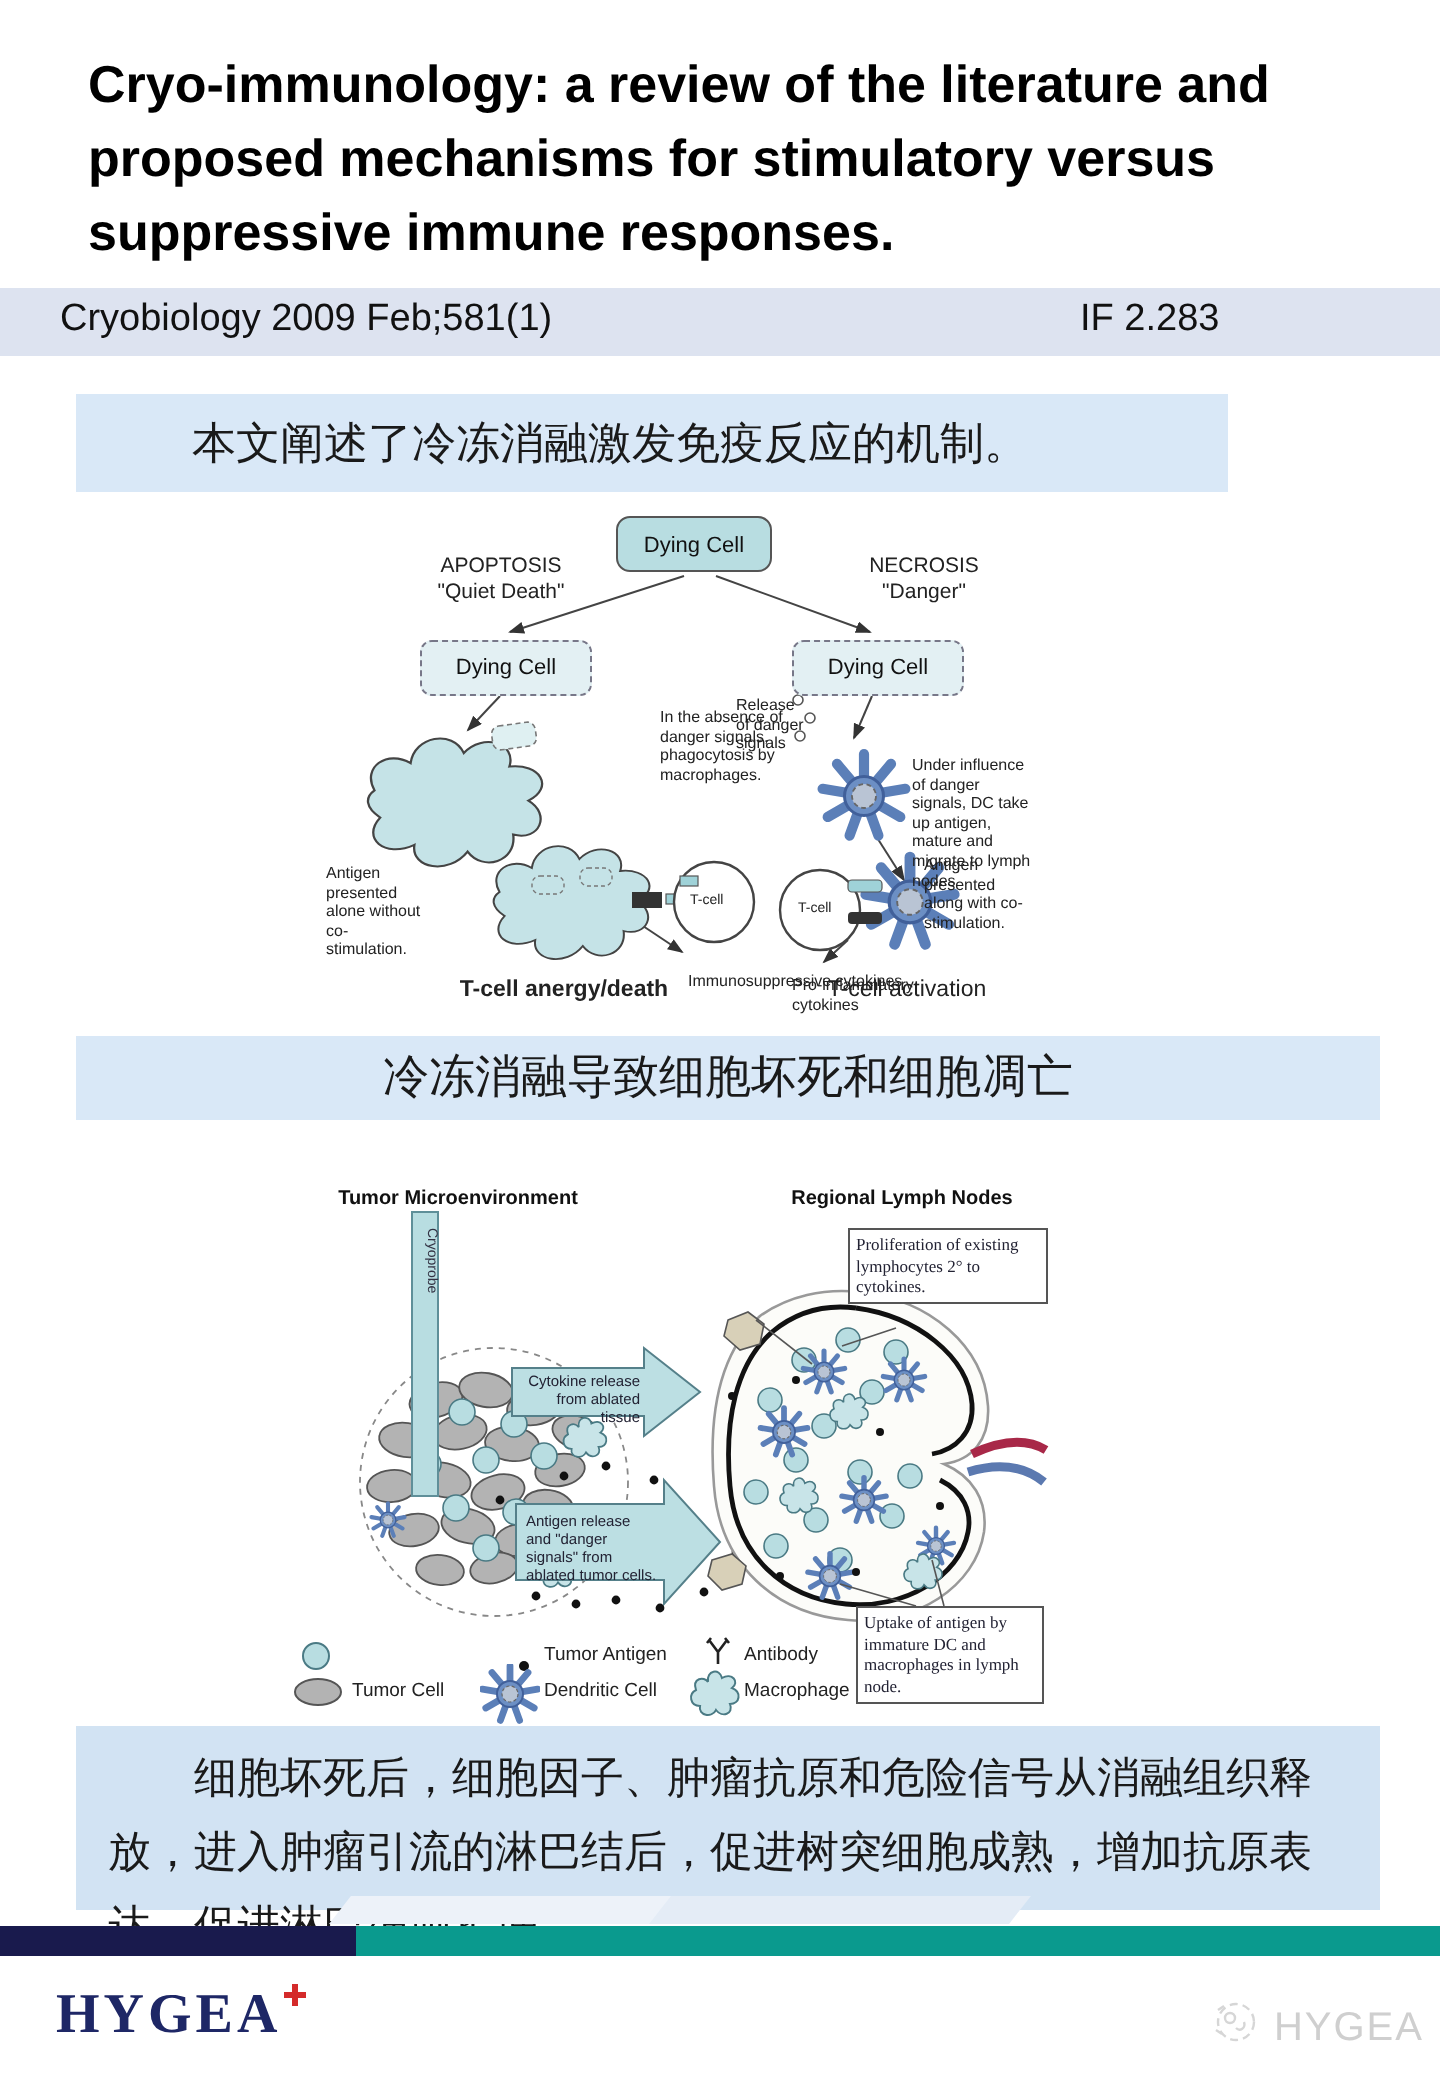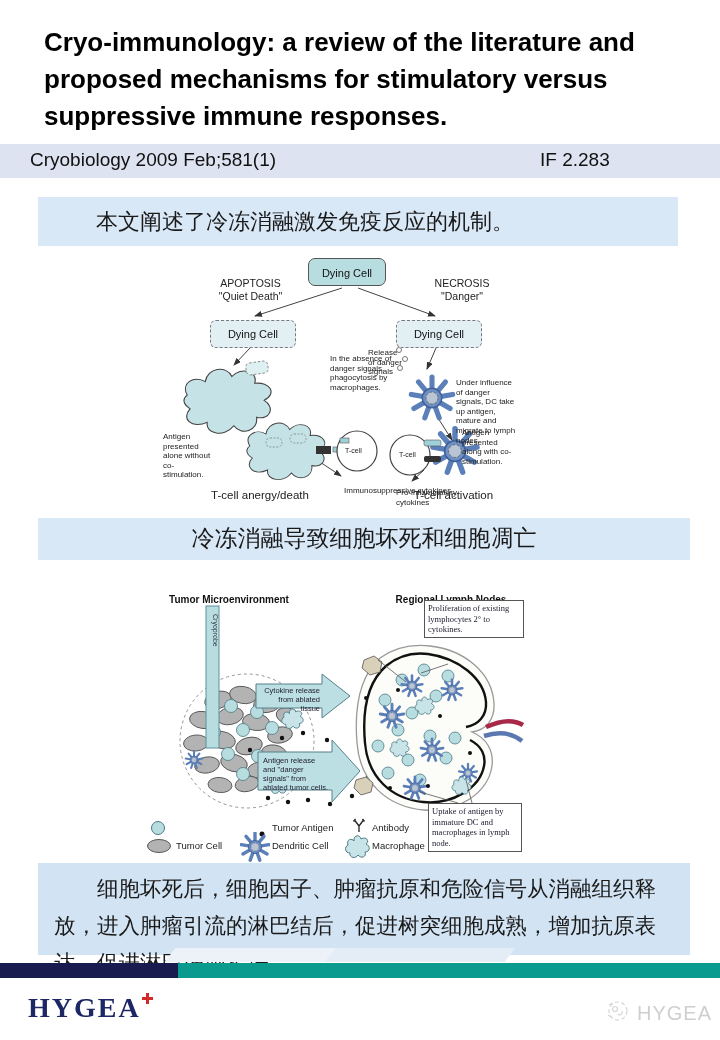--- a/index.html
+++ b/index.html
@@ -9,21 +9,21 @@
   .pre{white-space:pre-line;}
 
   
   .title{left:30px;top:24px;width:664px;font-size:26px;line-height:37px;font-weight:700;color:#000;margin-left:14px;}
   .citation-bar{left:0;top:144px;width:720px;height:34px;background:#dde3f0;}
   .citation-journal{left:30px;top:149px;font-size:19px;color:#111;}
   .citation-if{left:540px;top:149px;font-size:19px;color:#111;}
 
   
   .hl{background:#d9e8f7;color:#1a1a1a;font-family:"Liberation Serif",serif;}
-  .hl1{left:38px;top:197px;width:640px;height:49px;font-size:22px;line-height:49px;padding-left:58px;box-sizing:border-box;}
+  .hl1{left:38px;top:197px;width:576px;height:49px;font-size:22px;line-height:49px;padding-left:58px;box-sizing:border-box;}
   .hl2{left:38px;top:518px;width:652px;height:42px;font-size:23px;line-height:42px;text-align:center;}
 
   
   .fig{left:0;width:720px;background:#fff;}
   .fig1{top:250px;height:268px;}
   .fig2{top:588px;height:274px;}
   .fig svg.layer{position:absolute;left:0;top:0;}
   .lbl{position:absolute;font-size:8px;line-height:1.2;color:#222;}
   .lbl-c{text-align:center;}
   .cap{position:absolute;font-size:11.5px;color:#222;text-align:center;}
@@ -149,21 +149,21 @@
     <div class="lbl" style="left:368px;top:98px;width:34px;">Release of danger signals</div>
     <div class="lbl" style="left:456px;top:128px;width:62px;">Under influence of danger signals, DC take up antigen, mature and migrate to lymph nodes</div>
     <div class="lbl" style="left:163px;top:182px;width:50px;">Antigen presented alone without co-stimulation.</div>
     <div class="lbl" style="left:344px;top:236px;width:120px;">Immunosuppressive cytokines</div>
     <div class="lbl" style="left:462px;top:178px;width:56px;">Antigen presented along with co-stimulation.</div>
     <div class="lbl" style="left:396px;top:238px;width:70px;">Pro-inflammatory cytokines</div>
 
     <div class="tcell-lbl" style="left:345px;top:197px;">T-cell</div>
     <div class="tcell-lbl" style="left:399px;top:201px;">T-cell</div>
 
-    <div class="cap" style="left:180px;top:239px;width:160px;">T-cell anergy/death</div>
+    <div class="cap" style="left:202px;top:239px;width:160px;font-weight:bold;">T-cell anergy/death</div>
     <div class="cap" style="left:376px;top:239px;width:155px;">T-cell activation</div>
   </div>
 
   <div class="abs hl hl2">
     <span>冷冻消融导致细胞坏死和细胞凋亡</span>
   </div>
 
   <div class="abs fig fig2">
     <svg class="layer" width="720" height="274" viewBox="0 0 720 274">
 
@@ -274,21 +274,21 @@
         <line x1="458" y1="215" x2="420" y2="204"></line>
         <line x1="472" y1="215" x2="466" y2="192"></line>
       </g>
     </svg>
 
     <div class="bigcap" style="left:148px;top:6px;width:162px;">Tumor Microenvironment</div>
     <div class="bigcap" style="left:371px;top:6px;width:160px;">Regional Lymph Nodes</div>
 
     <div class="probe-lbl" style="left:206px;top:26px;height:70px;width:13px;text-align:left;">Cryoprobe</div>
 
-    <div class="nodebox" style="left:424px;top:12px;width:92px;">Proliferation of existing lymphocytes 2° to cytokines.</div>
+    <div class="nodebox" style="left:424px;top:26px;width:92px;">Proliferation of existing lymphocytes 2° to cytokines.</div>
     <div class="nodebox" style="left:428px;top:215px;width:86px;">Uptake of antigen by immature DC and macrophages in lymph node.</div>
 
     <div class="arrowlbl" style="left:260px;top:98px;width:60px;text-align:right;">Cytokine release from ablated tissue</div>
     <div class="arrowlbl" style="left:263px;top:168px;width:66px;">Antigen release and "danger signals" from ablated tumor cells.</div>
 
     <div>
       <span class="abs" style="left:150px;top:232px;">
         <svg width="16" height="16">
             <circle cx="8" cy="8" r="6.5" fill="#b8dde1" stroke="#4a7a84"></circle>
           </svg></span>

